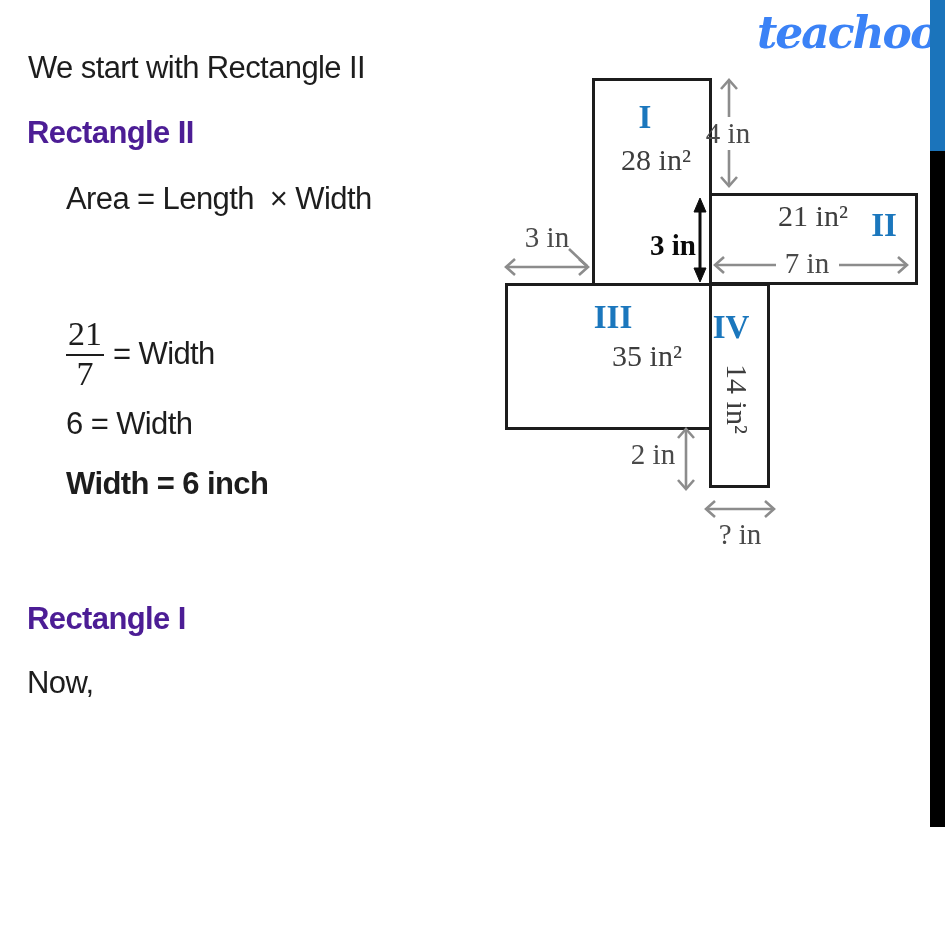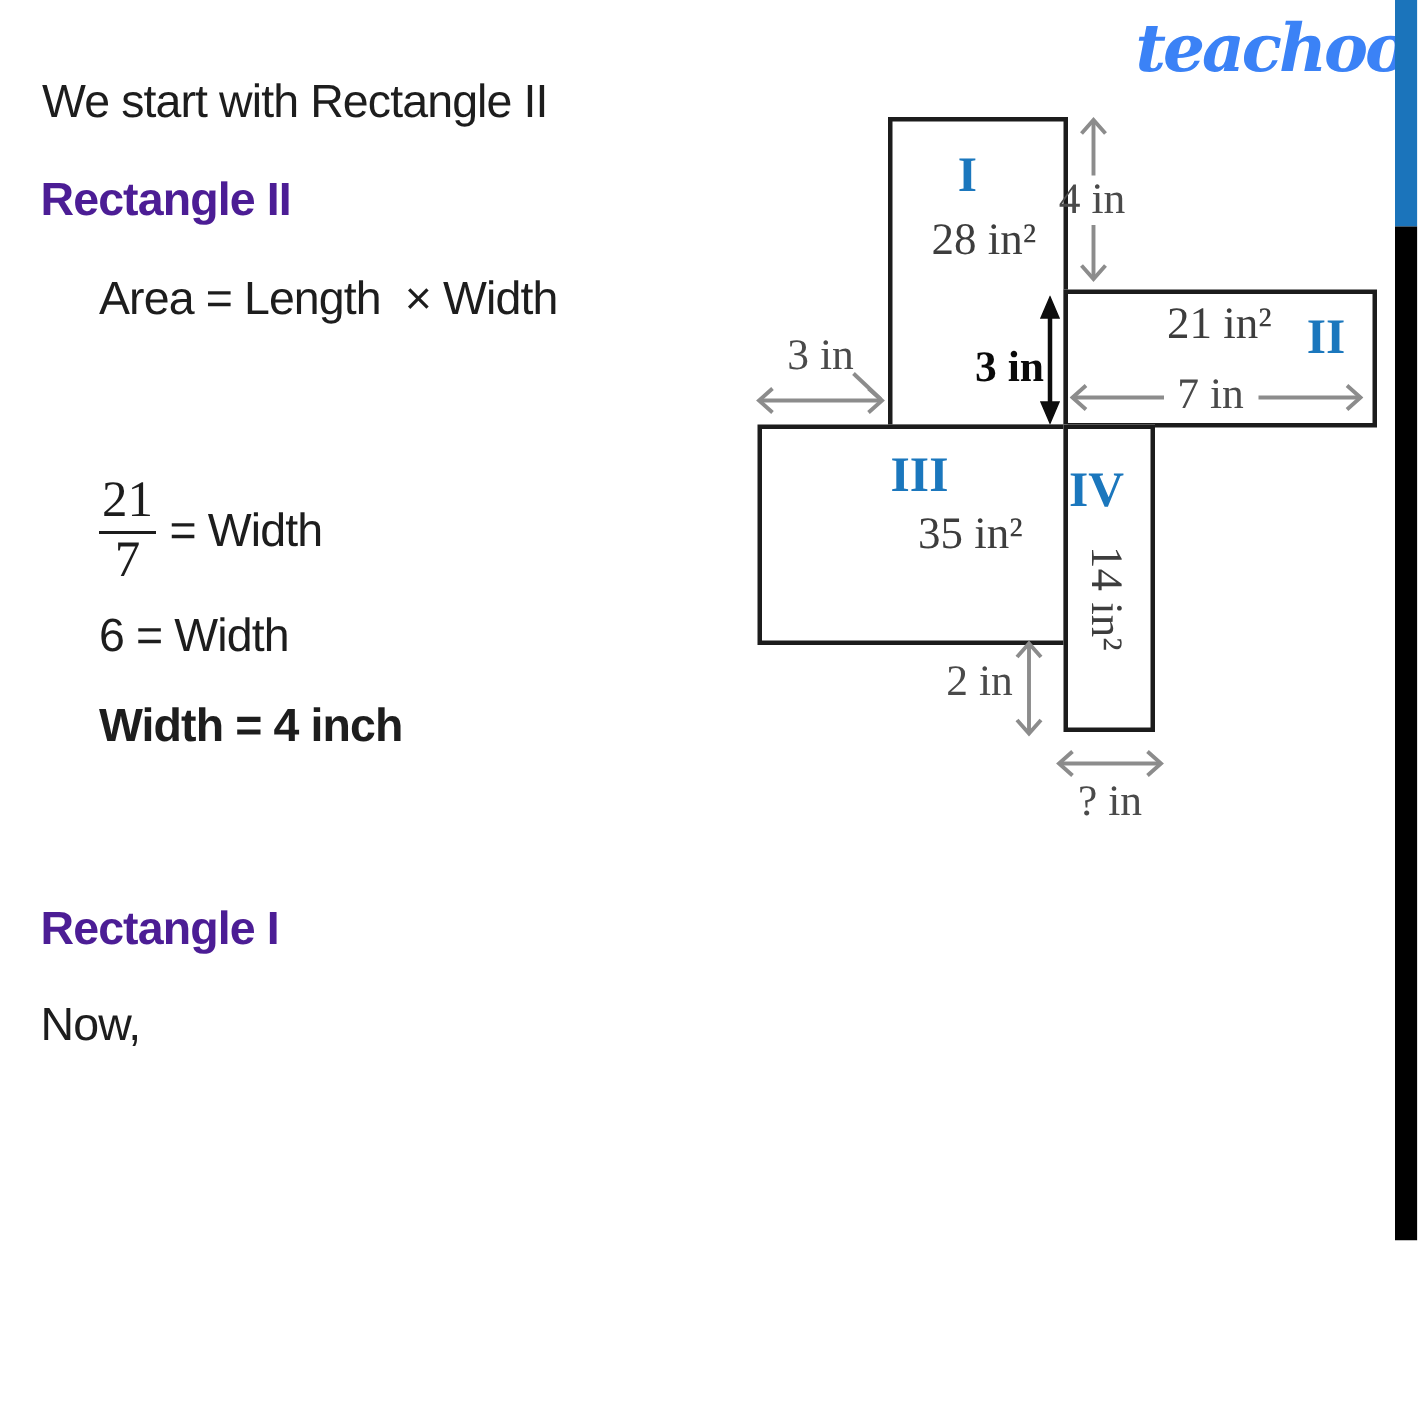--- a/index.html
+++ b/index.html
@@ -114,21 +114,21 @@
   <div class="frac-row" style="left:66px; top:317px;">
     <div class="frac">
       <div class="num">21</div>
       <div class="den">7</div>
     </div>
     <div class="txt" style="position:static;">= Width</div>
   </div>
 
   <div class="txt" style="left:66px; top:406px;">6 = Width</div>
 
-  <div class="txt bold" style="left:66px; top:466px;">Width = 4 inch</div>
+  <div class="txt bold" style="left:66px; top:466px;">Width = 6 inch</div>
 
   <div class="txt blue-heading" style="left:27px; top:601px;">Rectangle I</div>
 
   <div class="txt" style="left:27px; top:665px;">Now,</div>
 
 
   <div class="txt" style="left:27px; top:860px;">So,</div>
 
   <div id="logo">teachoo</div>
 

